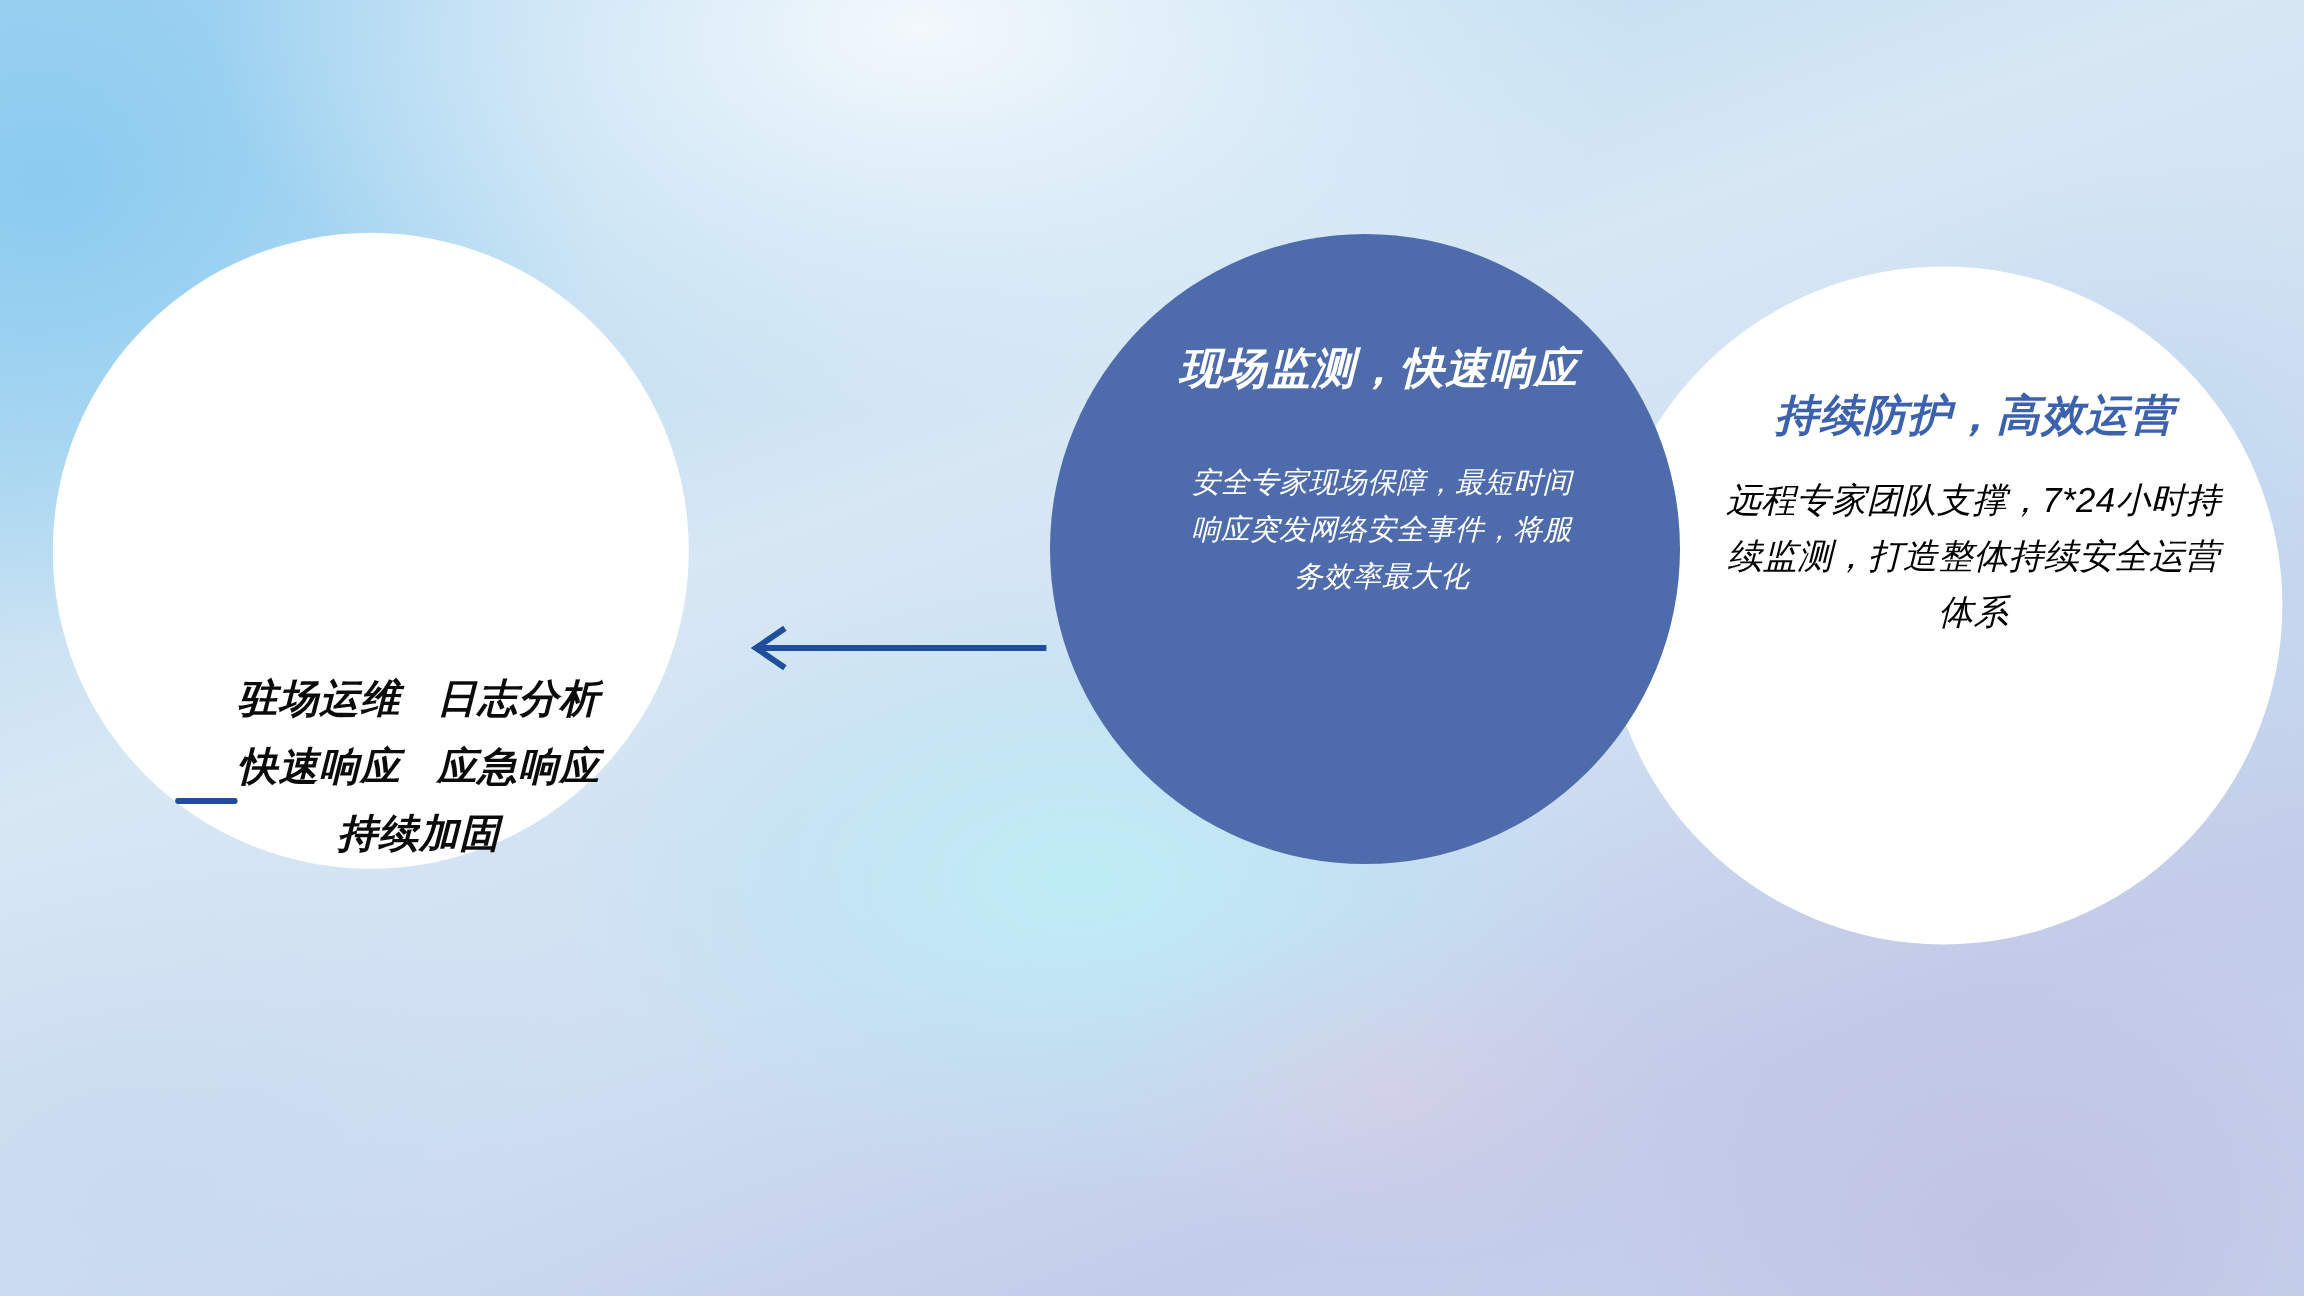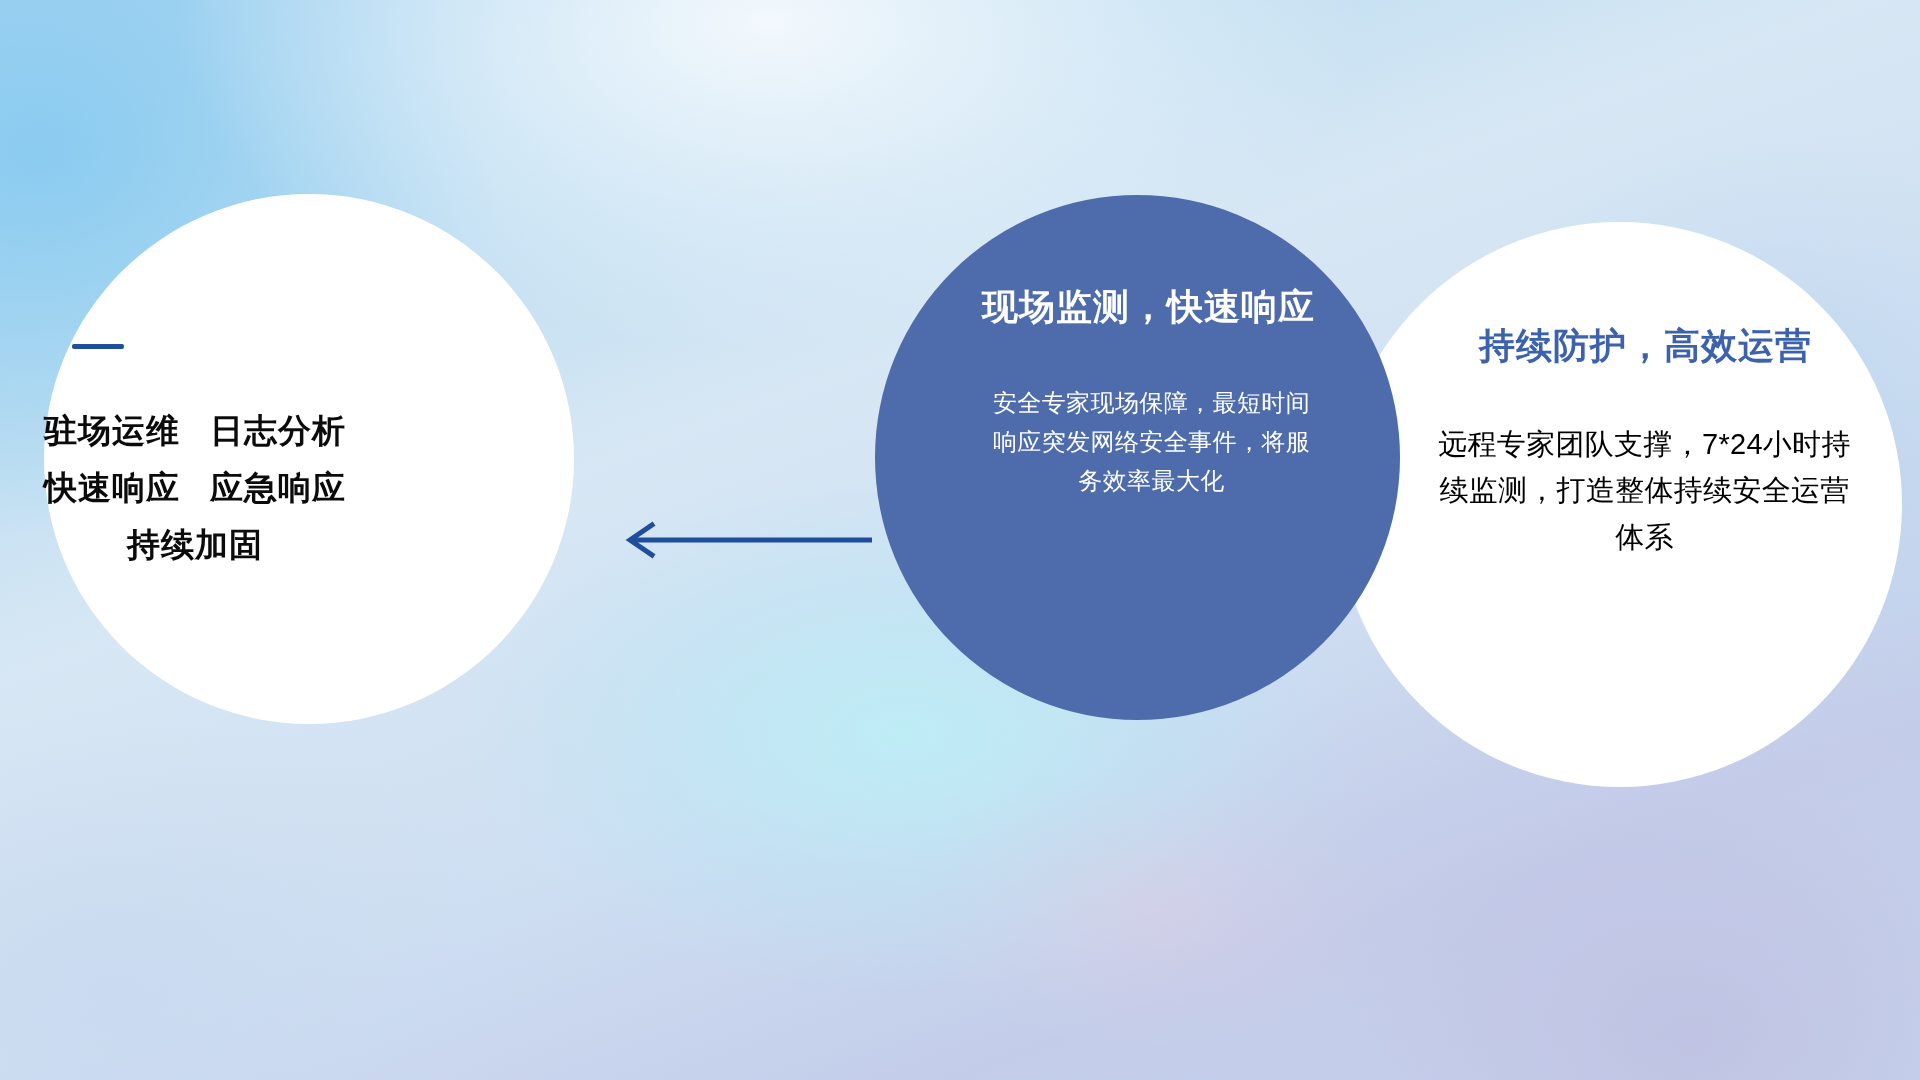--- a/index.html
+++ b/index.html
@@ -76,31 +76,32 @@
       rgba(198,214,238,0.6) 0%,
       rgba(202,218,240,0.25) 50%,
       rgba(206,222,242,0.0) 80%);
   }
 
   
   .circle {
     position: absolute;
     border-radius: 50%;
     box-sizing: border-box;
+    font-style: italic;
   }
 
   #circle-left {
     left: 44px;
     top: 194px;
     width: 530px;
     height: 530px;
     background: #ffffff;
     display: flex;
-    flex-direction: column;
-    align-items: flex-start;
+    flex-direction: row;
+    align-items: flex-end;
     justify-content: center;
   }
 
   #circle-middle {
     left: 875px;
     top: 195px;
     width: 525px;
     height: 525px;
     background: #4e6cab;
     display: flex;
@@ -170,21 +171,21 @@
     letter-spacing: 0.4px;
   }
 
   
   .right-title {
     color: #3c62ad;
     font-weight: 700;
     font-size: 36px;
     letter-spacing: 1px;
     white-space: nowrap;
-    margin-bottom: 50px;
+    margin-bottom: 24px;
     margin-left: 52px;
   }
   .right-body {
     color: #000000;
     font-size: 29px;
     line-height: 1.6;
     text-align: center;
     width: 420px;
     margin-left: 50px;
     letter-spacing: 0.3px;

